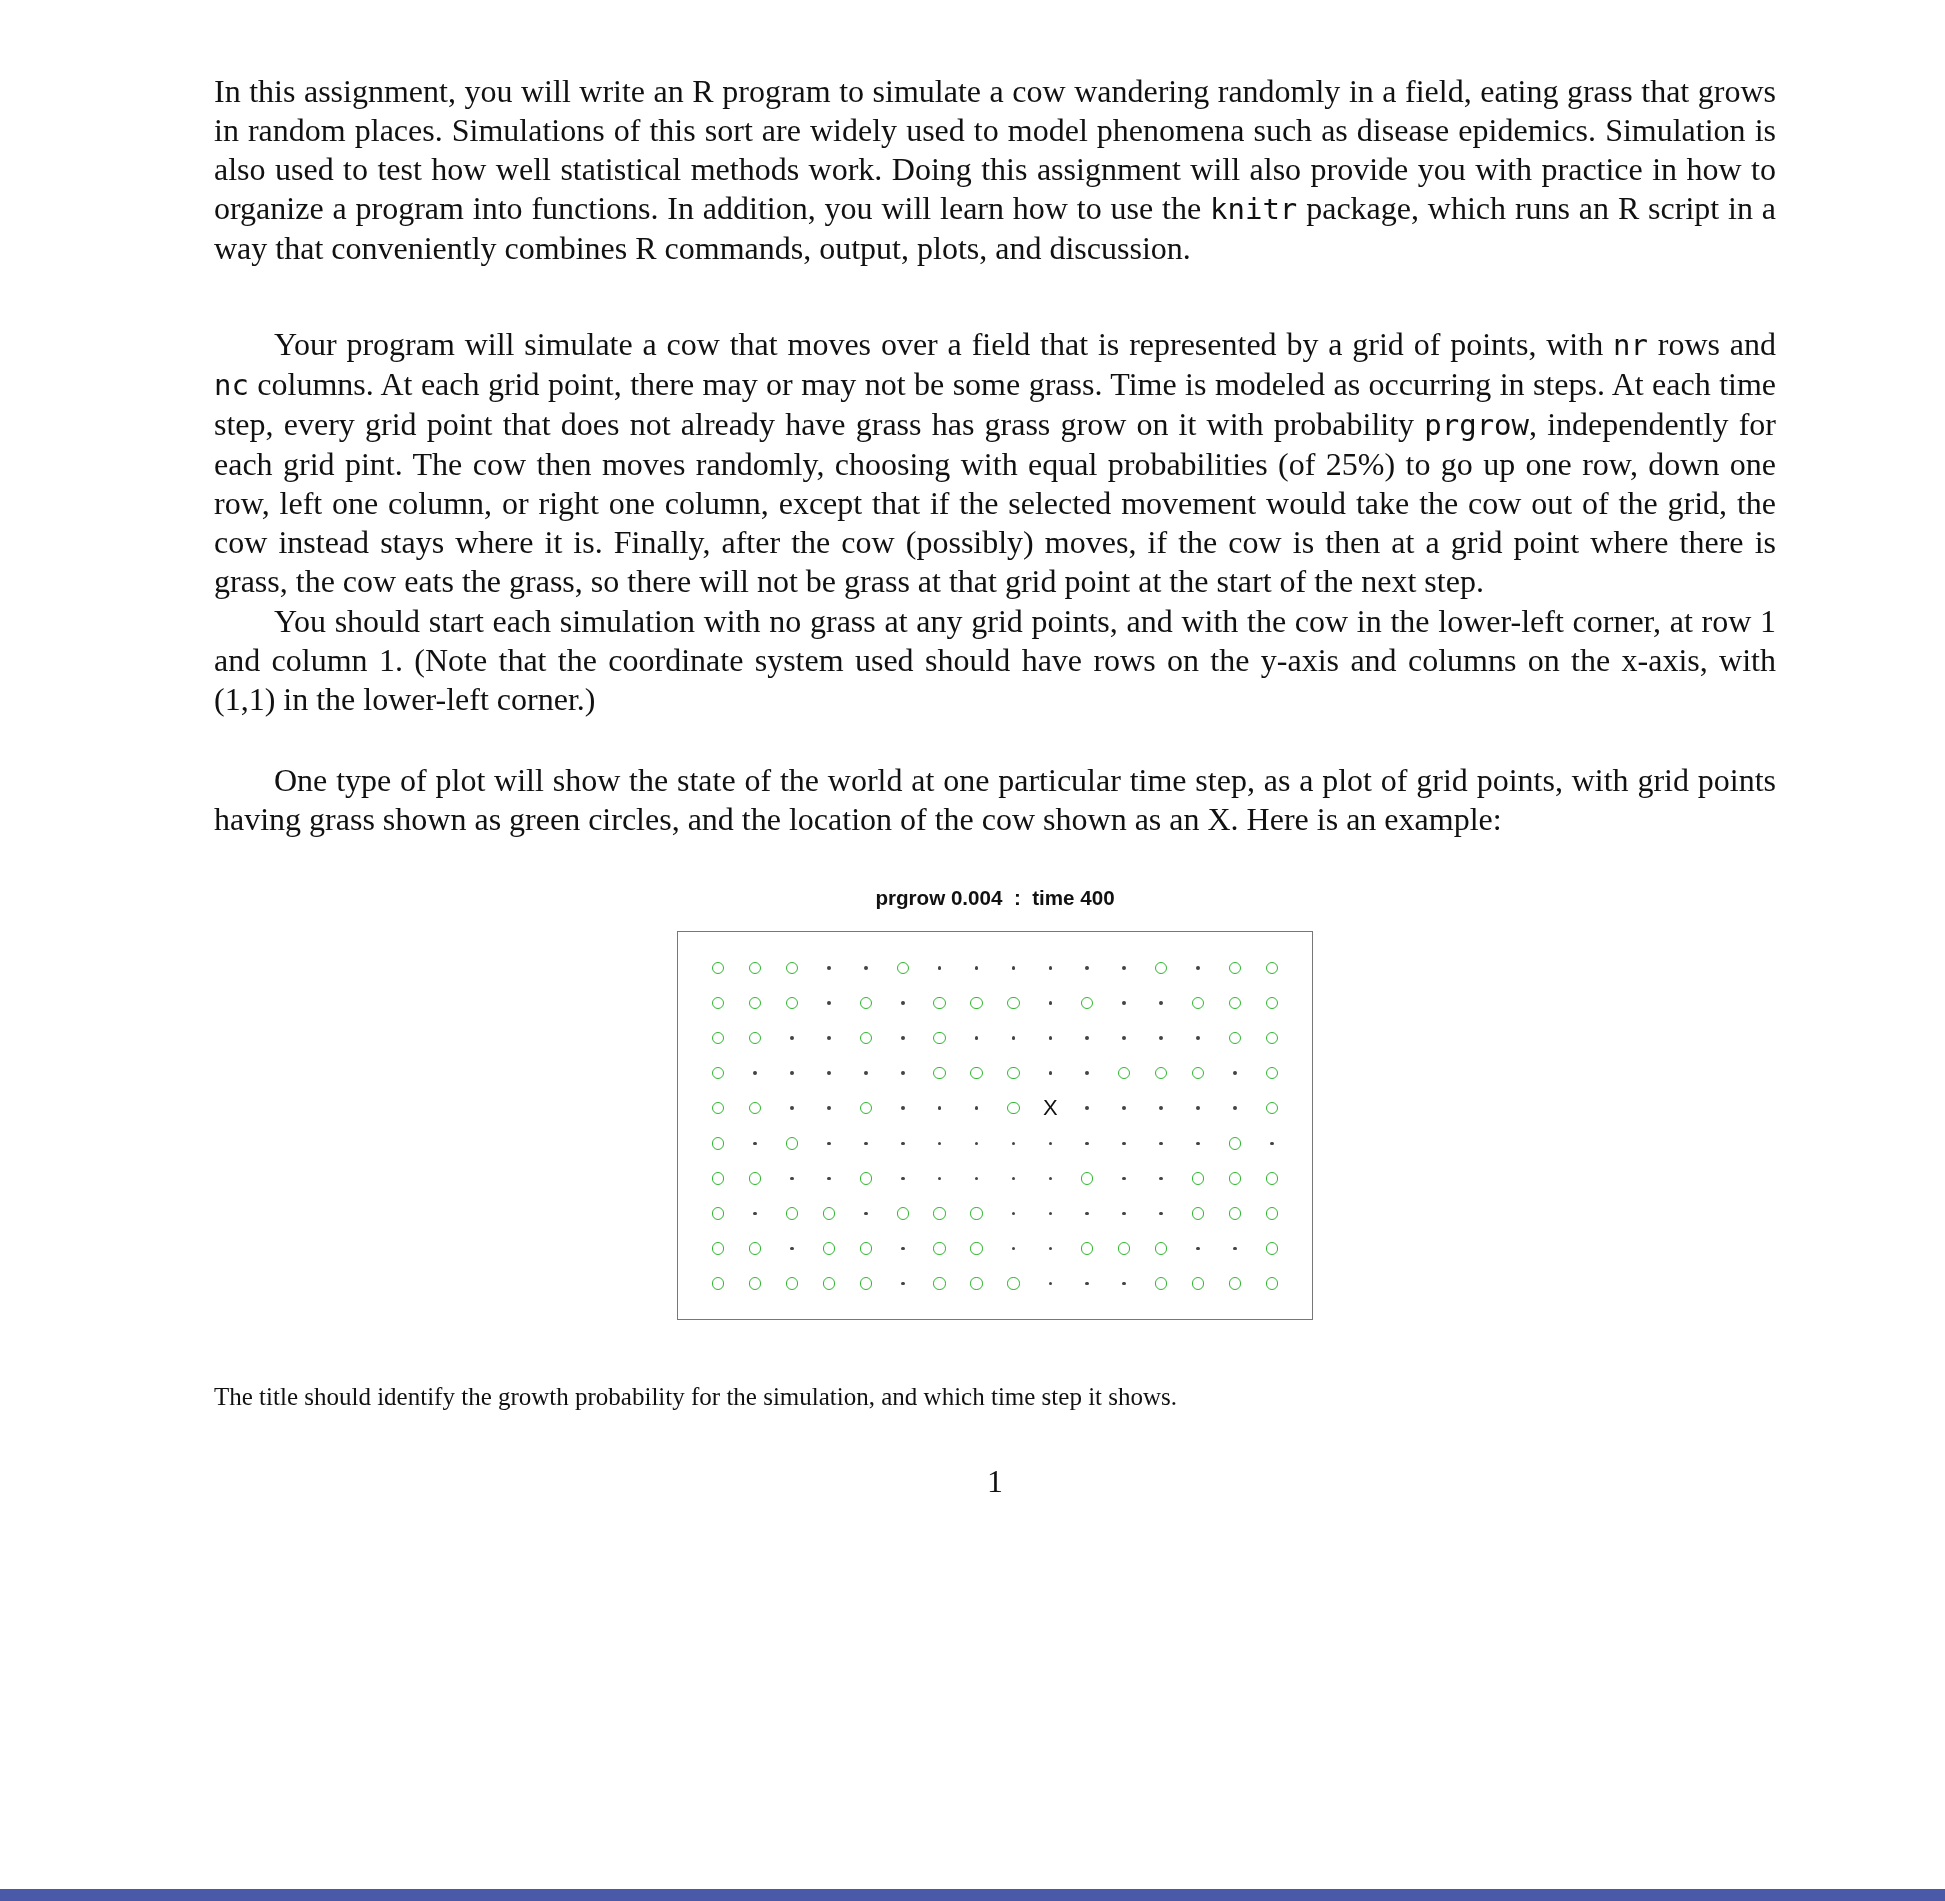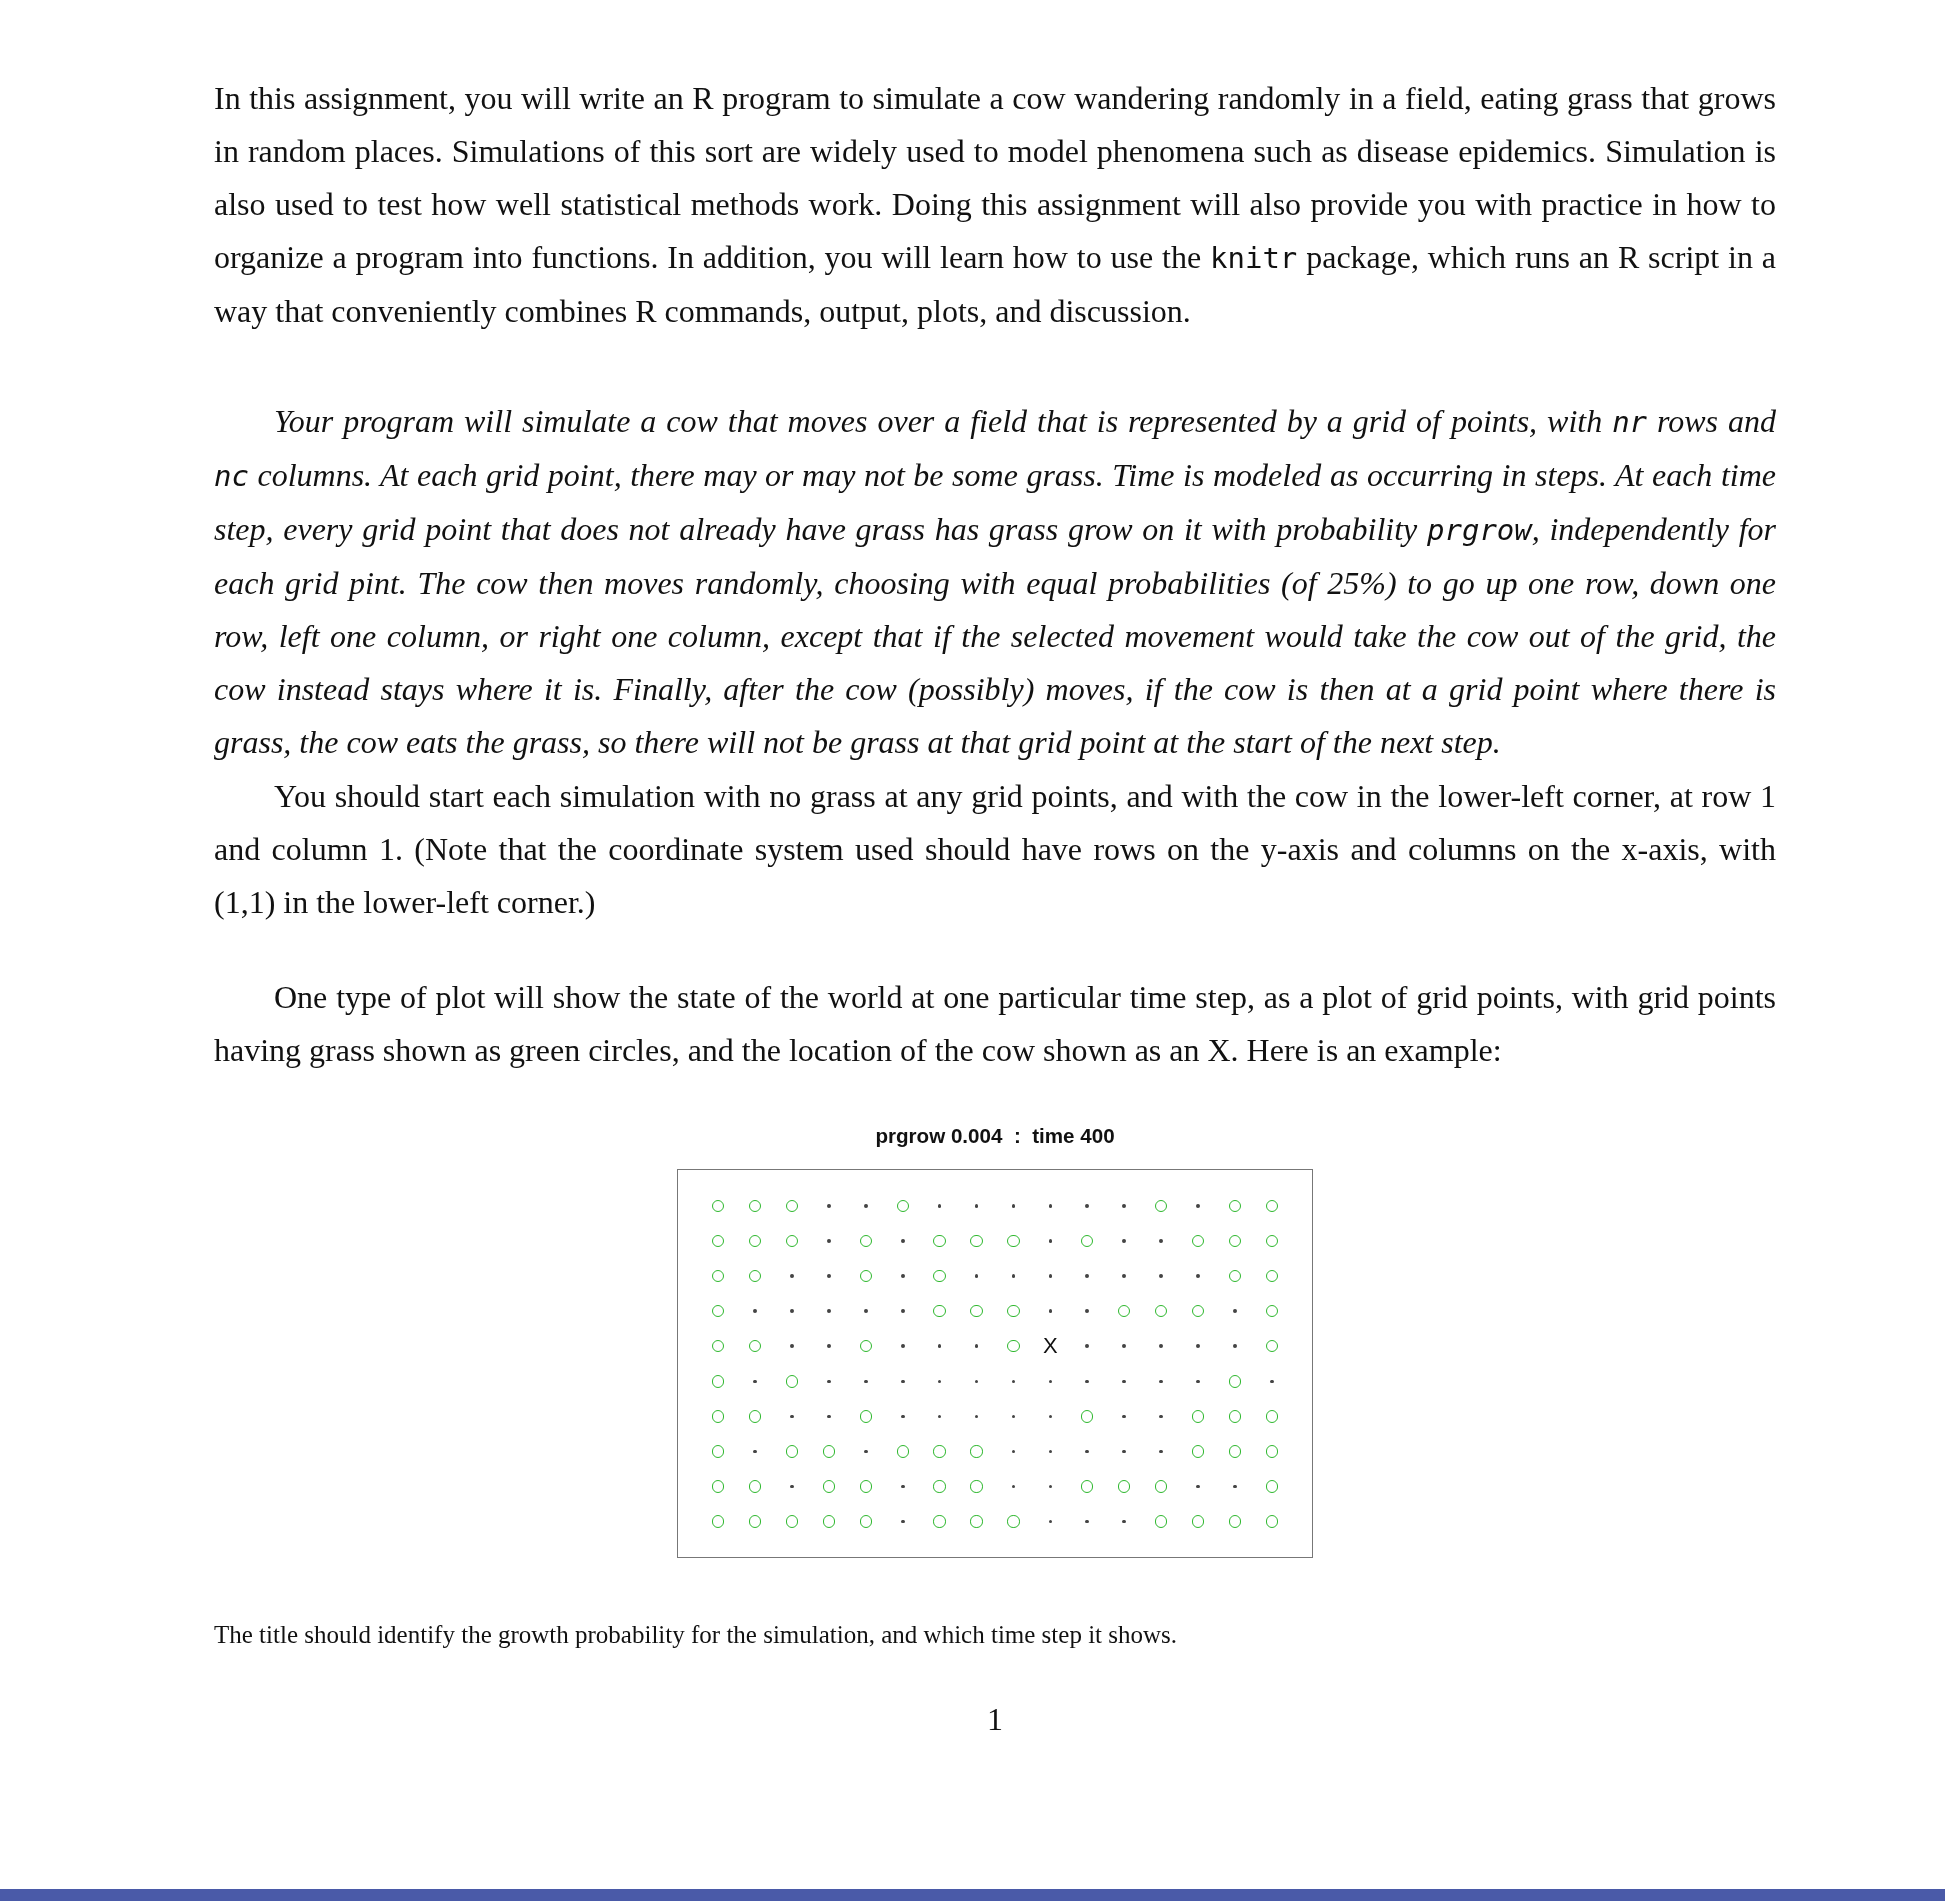--- a/index.html
+++ b/index.html
@@ -14,29 +14,29 @@
   }
   .content{
     position:absolute;
     top:72px;
     left:214px;
     width:1562px;
   }
   .para{
     margin:0;
     font-size:32px;
-    line-height:53px;
+    line-height:39px;
     text-align:justify;
     color:#111;
   }
   .para .mono{
     font-family:"DejaVu Sans Mono", monospace;
     font-size:29px;
   }
-  .p2{margin-top:57px;text-indent:60px;font-style:italic;}
+  .p2{margin-top:57px;text-indent:60px;}
   .p3{margin-top:1px;text-indent:60px;}
   .p4{margin-top:32px;text-indent:60px;}
   .p5{margin-top:42px;text-indent:60px;}
   .plot-section{
     width:636px;
     margin:47px auto 0 auto;
   }
   .plot-title{
     font-family:"Liberation Sans", sans-serif;
     font-weight:bold;

